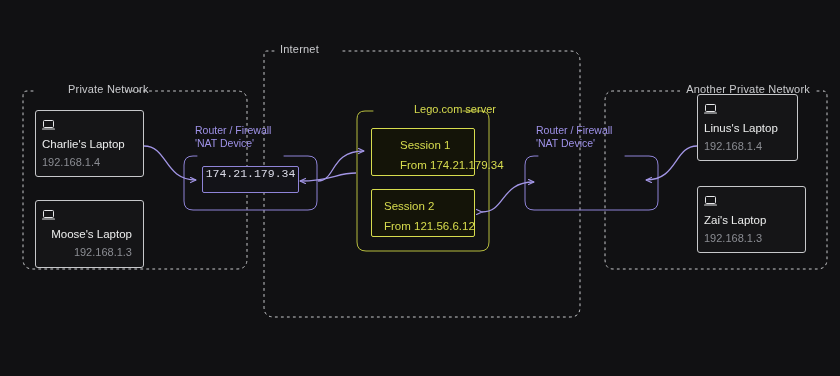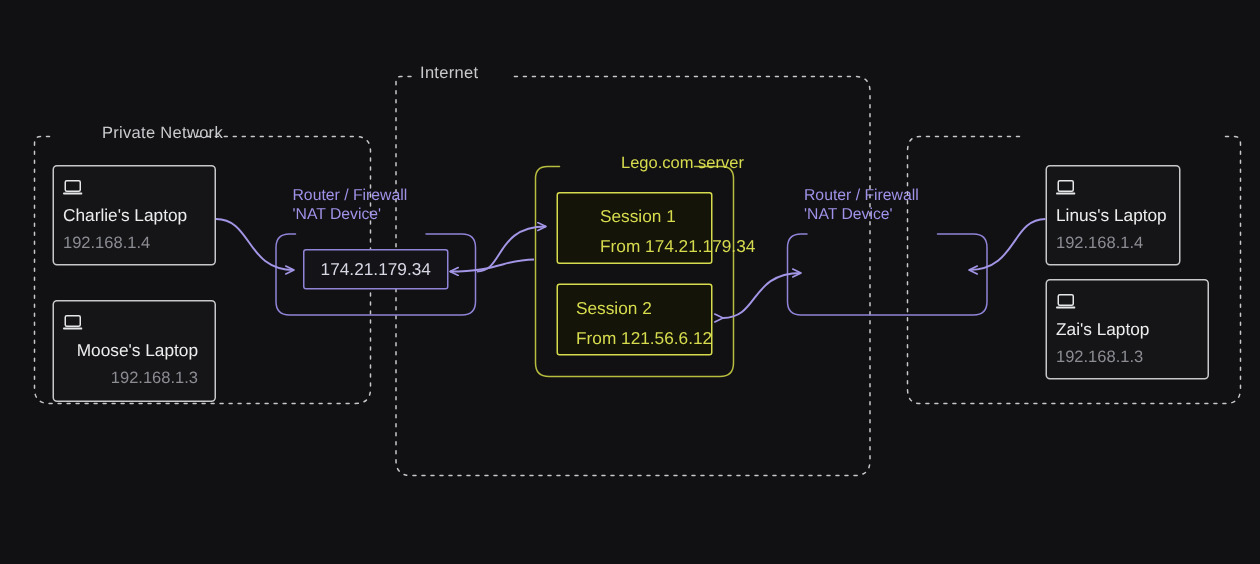--- a/index.html
+++ b/index.html
@@ -46,21 +46,21 @@
     position:absolute;
     font-size:10.5px;line-height:13px;
     color:#9f92e8;white-space:nowrap;text-align:right;
   }
   .router-box{
     position:absolute;
     border:1px solid #8f84d8;
     border-radius:2px;
     background:#131318;
     box-sizing:border-box;
-    display:flex;align-items:center;justify-content:center;
+    display:flex;align-items:flex-start;justify-content:center;font-family:Liberation Mono, monospace;
   }
   .router-box .router-ip{
     font-size:11.5px;color:#d9d9e6;white-space:nowrap;
   }
 
   
   .server-group{position:absolute;}
   .server-group .grp-svg{position:absolute;left:0;top:0;overflow:visible;}
   .server-label{
     position:absolute;
@@ -96,41 +96,42 @@
     <svg class="zone-svg" width="226" height="180" viewBox="0 0 226 180">
       <path d="M 11 1 L 5 1 Q 1 1 1 6 L 1 169 Q 1 179 11 179 L 215 179 Q 225 179 225 169 L 225 11 Q 225 1 215 1 L 102 1" fill="none" stroke="#c7c8cb" stroke-width="1" stroke-dasharray="2 4" stroke-linecap="round"></path>
     </svg>
     <span class="zone-label" style="left:18px;top:-7px;padding-left:28px;">Private Network</span>
   </div>
 
   <div class="zone" style="left:604px;top:90px;width:224px;height:180px;">
     <svg class="zone-svg" width="224" height="180" viewBox="0 0 224 180">
       <path d="M 213 1 L 219 1 Q 223 1 223 6 L 223 169 Q 223 179 213 179 L 9 179 Q 1 179 1 169 L 1 11 Q 1 1 9 1 L 78 1" fill="none" stroke="#c7c8cb" stroke-width="1" stroke-dasharray="2 4" stroke-linecap="round"></path>
     </svg>
+    <span class="zone-label" style="right:18px;top:-7px;">Another Private Network</span>
   </div>
 
   <div class="device" style="left:35px;top:110px;width:109px;height:67px;">
     <svg class="laptop-ico" width="13" height="10" viewBox="0 0 13 10">
       <rect x="1.5" y="0.5" width="10" height="7" rx="1" fill="none" stroke="#e6e7e9" stroke-width="1"></rect>
       <rect x="0" y="8.4" width="13" height="1.2" rx="0.6" fill="#e6e7e9"></rect>
     </svg>
     <div class="dev-name">Charlie's Laptop</div>
     <div class="dev-ip">192.168.1.4</div>
   </div>
 
   <div class="device" style="left:35px;top:200px;width:109px;height:68px;text-align:right;">
     <svg class="laptop-ico" width="13" height="10" viewBox="0 0 13 10">
       <rect x="1.5" y="0.5" width="10" height="7" rx="1" fill="none" stroke="#e6e7e9" stroke-width="1"></rect>
       <rect x="0" y="8.4" width="13" height="1.2" rx="0.6" fill="#e6e7e9"></rect>
     </svg>
     <div class="dev-name">Moose's Laptop</div>
     <div class="dev-ip">192.168.1.3</div>
   </div>
 
-  <div class="device" style="left:697px;top:110px;width:90px;height:67px;">
+  <div class="device" style="left:697px;top:94px;width:101px;height:67px;">
     <svg class="laptop-ico" width="13" height="10" viewBox="0 0 13 10">
       <rect x="1.5" y="0.5" width="10" height="7" rx="1" fill="none" stroke="#e6e7e9" stroke-width="1"></rect>
       <rect x="0" y="8.4" width="13" height="1.2" rx="0.6" fill="#e6e7e9"></rect>
     </svg>
     <div class="dev-name">Linus's Laptop</div>
     <div class="dev-ip">192.168.1.4</div>
   </div>
 
   <div class="device" style="left:697px;top:186px;width:109px;height:67px;">
     <svg class="laptop-ico" width="13" height="10" viewBox="0 0 13 10">

